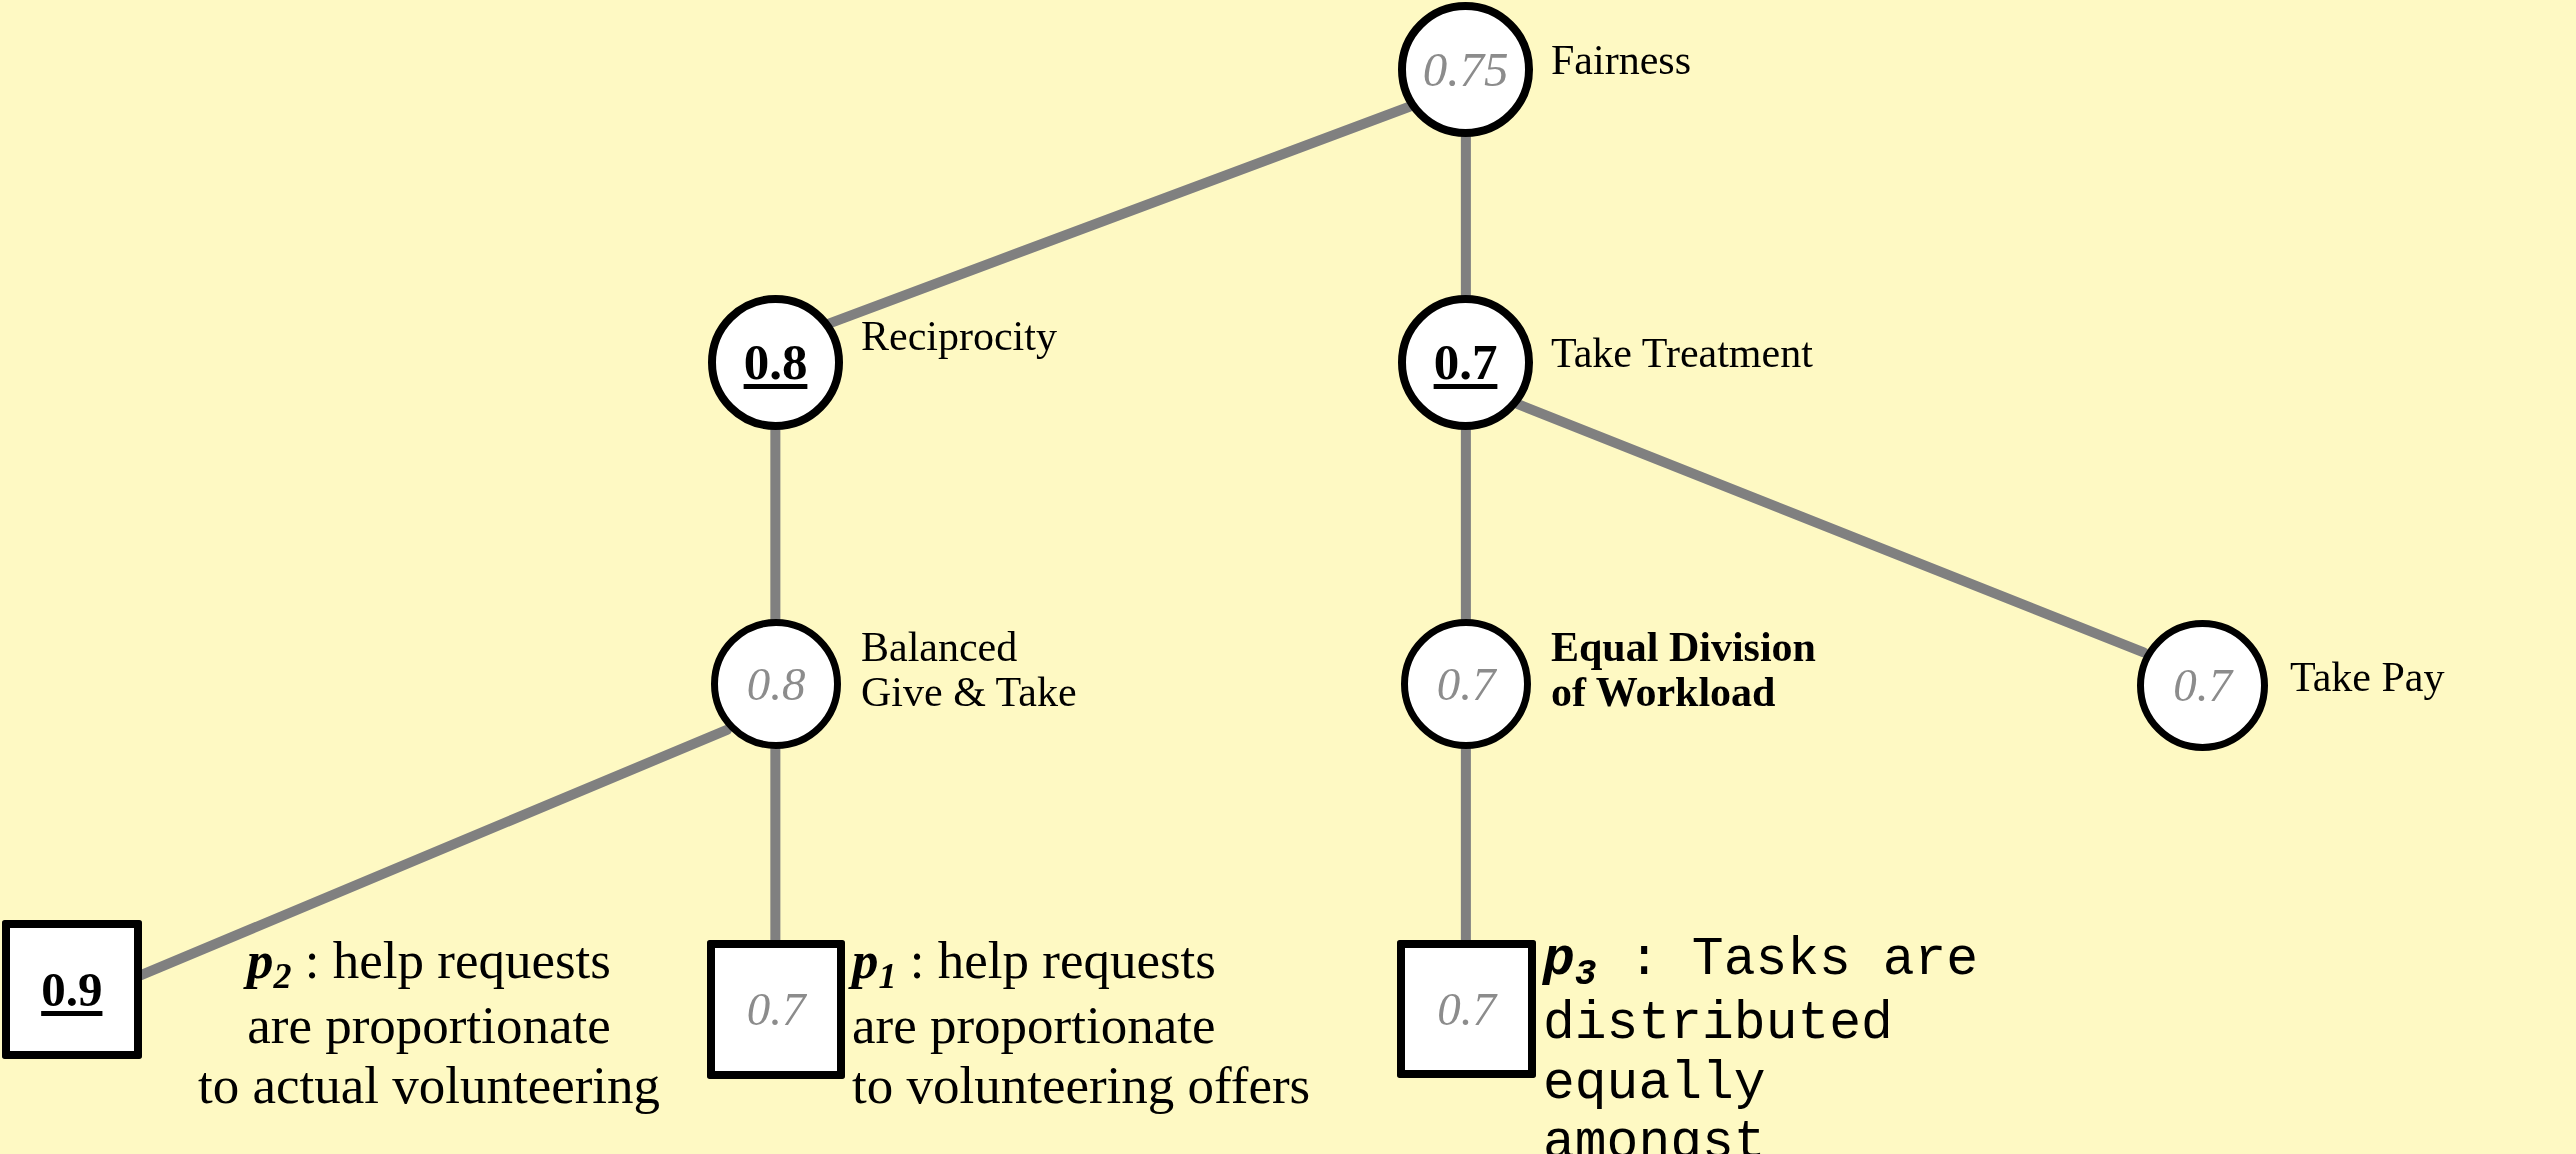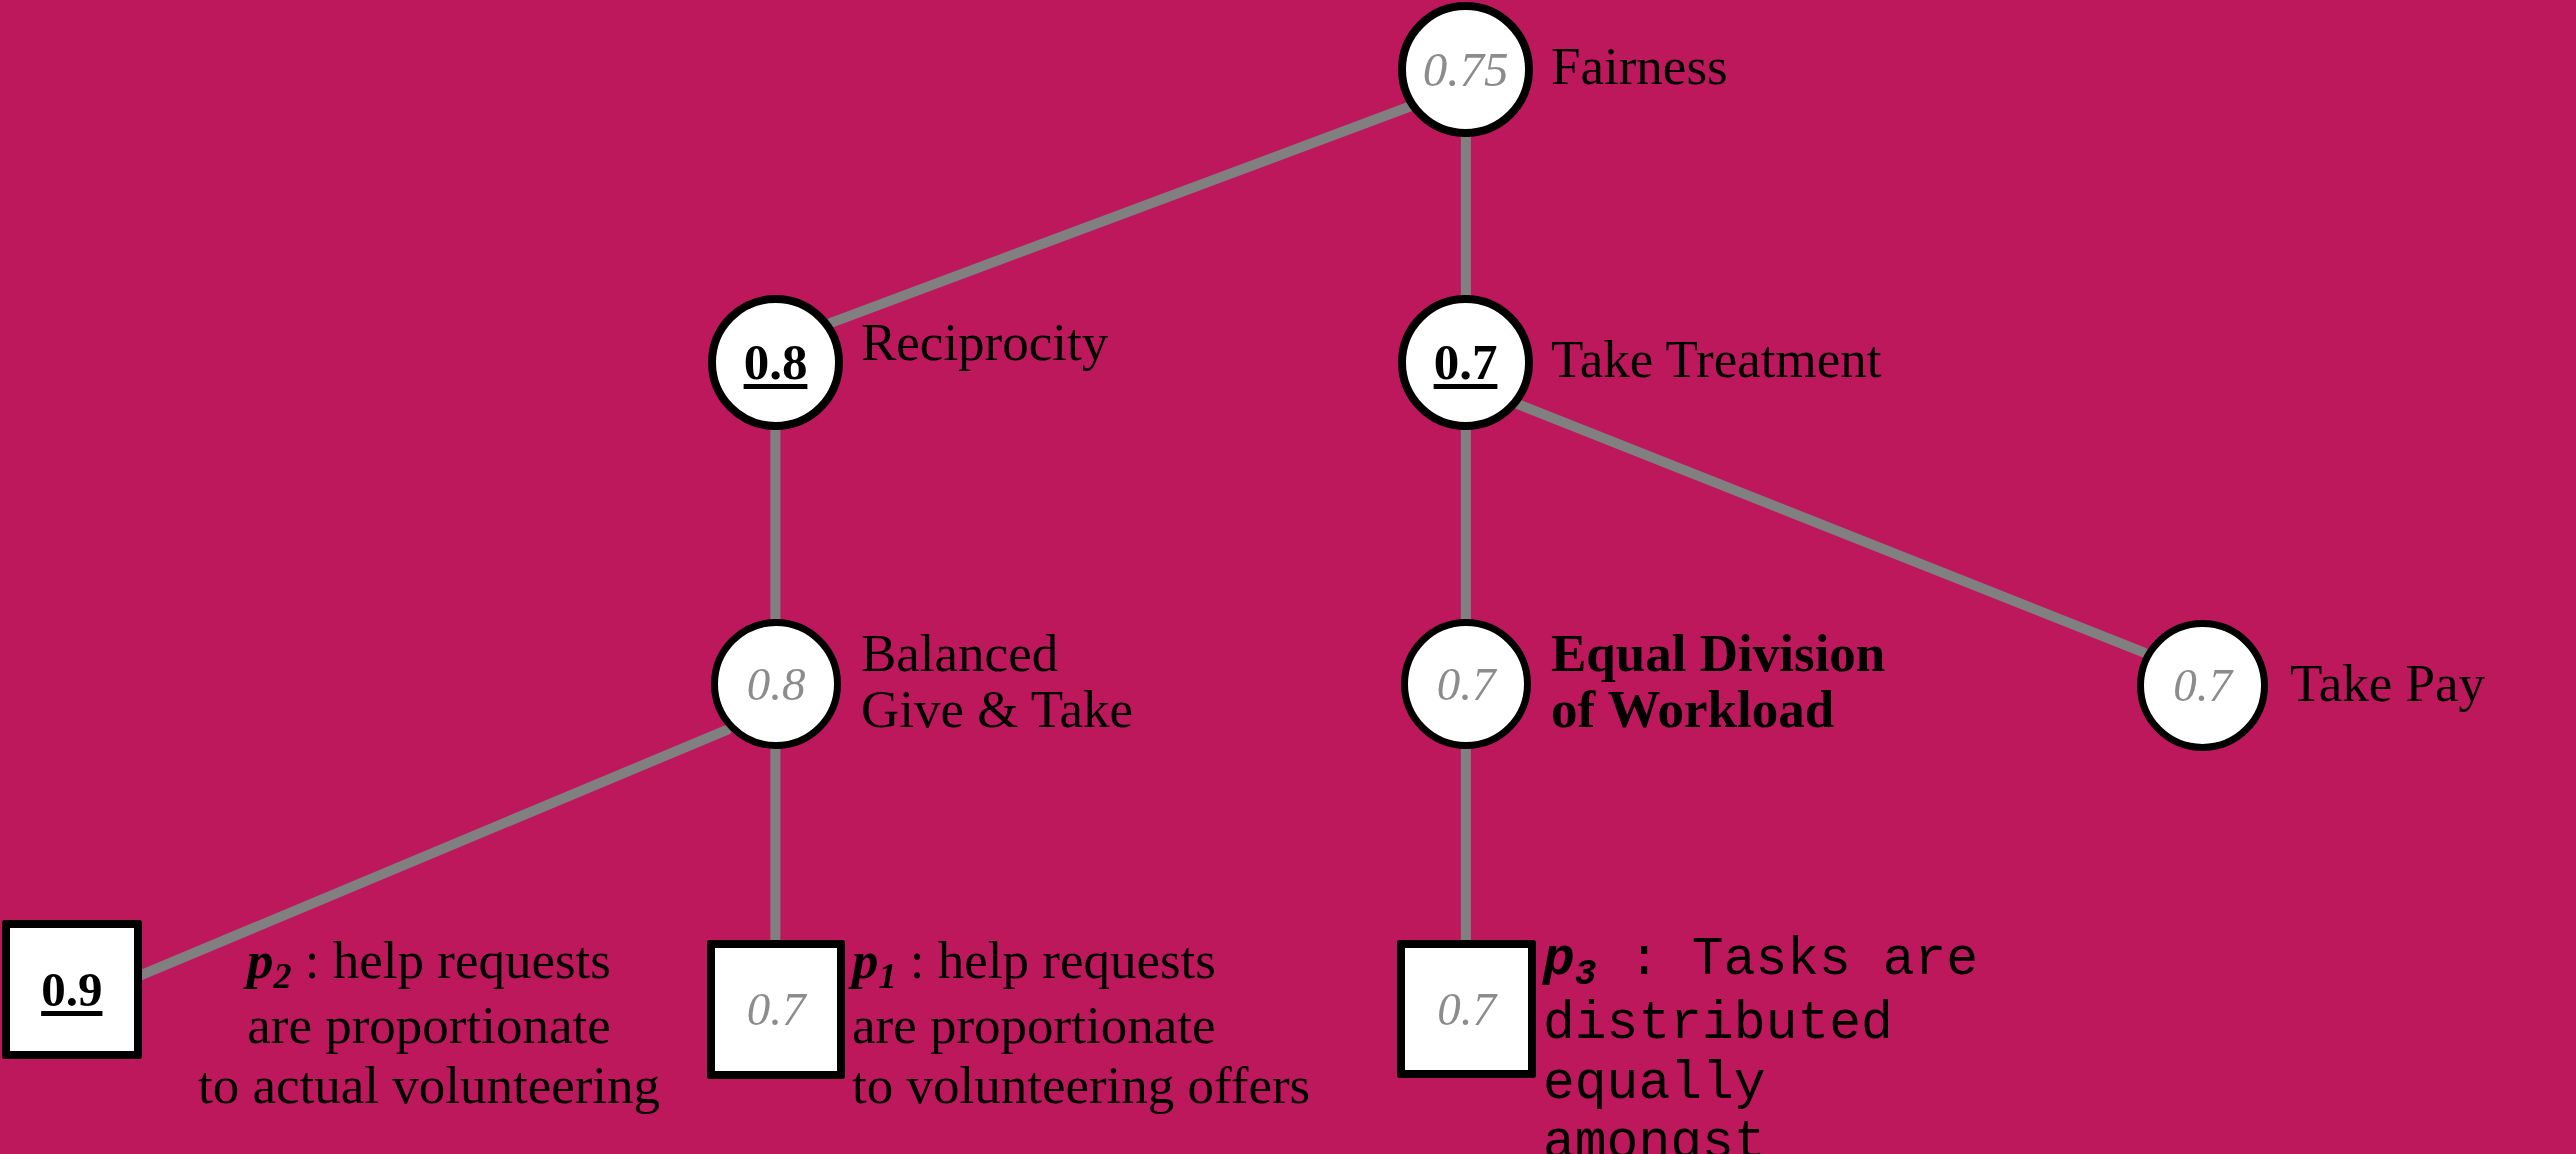--- a/index.html
+++ b/index.html
@@ -4,21 +4,21 @@
 <style>
   html, body {
     margin: 0;
     padding: 0;
     background: #ffffff;
   }
   #canvas {
     position: relative;
     width: 2576px;
     height: 1155px;
-    background: #be185d;
+    background: #fef9c3;
     overflow: hidden;
     font-family: "Liberation Serif", "DejaVu Serif", serif;
   }
   #edges {
     position: absolute;
     left: 0;
     top: 0;
     width: 2576px;
     height: 1155px;
     pointer-events: none;
@@ -52,21 +52,21 @@
     font-style: normal;
     text-decoration: underline;
     text-underline-offset: 4.6px;
     text-decoration-thickness: 4.6px;
   }
 
   .label {
     position: absolute;
     color: #000000;
     font-family: "Liberation Serif", "DejaVu Serif", serif;
-    font-size: 53px;
+    font-size: 42px;
     line-height: 1.06;
     white-space: pre-line;
     font-weight: normal;
   }
 
   .leaf-label {
     position: absolute;
     color: #000000;
     font-family: "Liberation Serif", "DejaVu Serif", serif;
     font-size: 53px;

